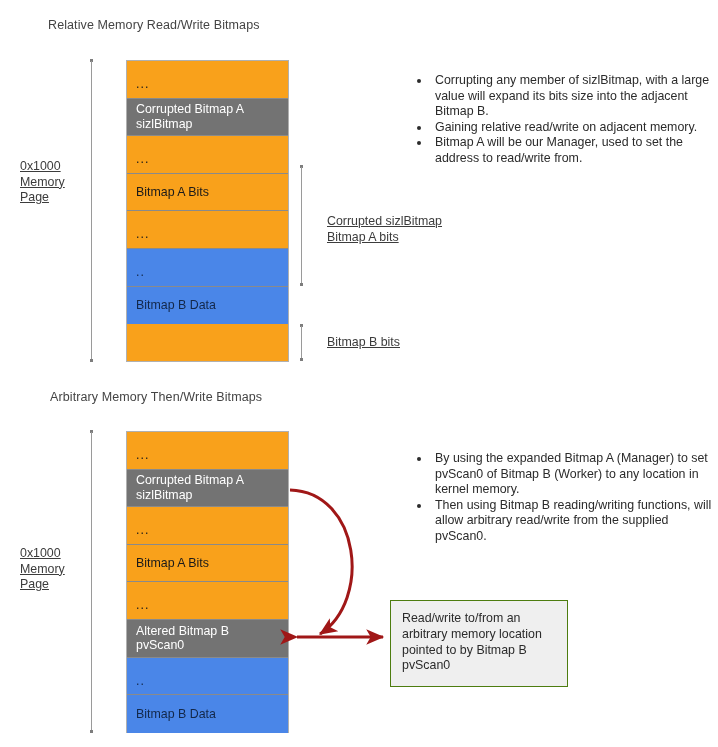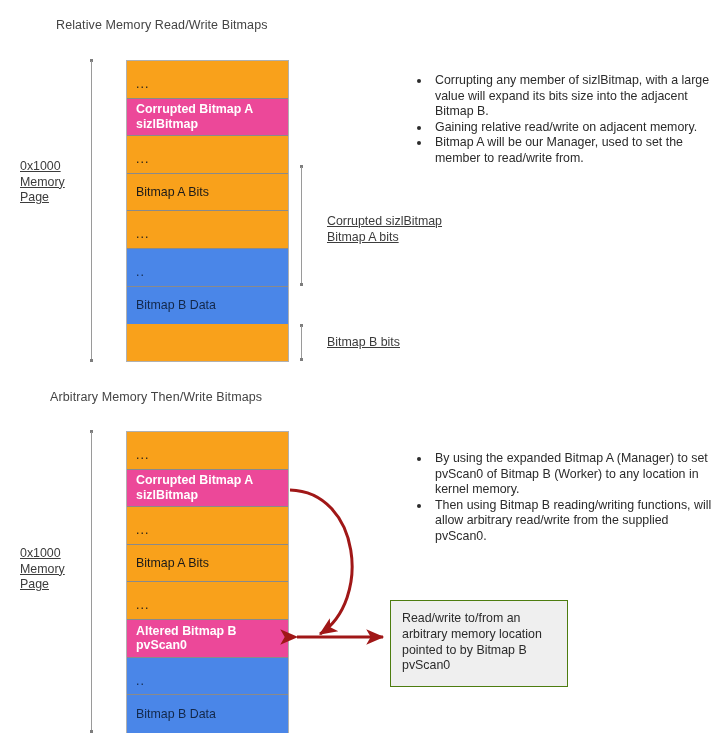--- a/index.html
+++ b/index.html
@@ -42,21 +42,21 @@
     padding-left: 9px;
   }
   .mem-row:last-child { border-bottom: none; }
   .mem-row .lbl {
     font-size: 12.4px;
     line-height: 14.5px;
     white-space: pre-line;
   }
   .c-orange { background: #F9A11B; }
   .c-orange .lbl { color: #1a1a1a; }
-  .c-red    { background: #ec4899; font-weight: bold; }
+  .c-red    { background: #737373; }
   .c-red .lbl { color: #ffffff; }
   .c-blue   { background: #4A86E8; }
   .c-blue .lbl { color: #13284a; }
   .mem-row.ell { align-items: flex-end; padding-bottom: 6px; }
   .mem-row.ell .lbl { font-size: 12.4px; letter-spacing: 1px; }
   .c-red.ell .lbl, .c-blue.ell .lbl { }
 
   
   .vbracket {
     position: absolute;
@@ -133,21 +133,21 @@
     left: 0;
     top: 0;
     width: 718px;
     height: 747px;
     pointer-events: none;
   }
 </style>
 </head>
 <body>
 
-<div class="section-title abs" style="left:56px; top:18px;">Relative Memory Read/Write Bitmaps</div>
+<div class="section-title abs" style="left:48px; top:18px;">Relative Memory Read/Write Bitmaps</div>
 
 <div class="side-label" style="left:20px; top:159px;">0x1000
 Memory
 Page</div>
 
 <div class="vbracket" style="left:89px; top:59px; height:303px;">
   <div class="cap top"></div>
   <div class="stem"></div>
   <div class="cap bot"></div>
 </div>
@@ -188,21 +188,21 @@
 <div class="vbracket" style="left:299px; top:324px; height:37px;">
   <div class="cap top"></div>
   <div class="stem"></div>
   <div class="cap bot"></div>
 </div>
 <div class="side-label" style="left:327px; top:335px;">Bitmap B bits</div>
 
 <ul class="bullets" style="left:390px; top:62px; width:300px;">
   <li>Corrupting any member of sizlBitmap, with a large value will expand its bits size into the adjacent Bitmap B.</li>
   <li>Gaining relative read/write on adjacent memory.</li>
-  <li>Bitmap A will be our Manager, used to set the member to read/write from.</li>
+  <li>Bitmap A will be our Manager, used to set the address to read/write from.</li>
 </ul>
 
 <div class="section-title abs" style="left:50px; top:390px;">Arbitrary Memory Then/Write Bitmaps</div>
 
 <div class="side-label" style="left:20px; top:546px;">0x1000
 Memory
 Page</div>
 
 <div class="vbracket" style="left:89px; top:430px; height:303px;">
   <div class="cap top"></div>

